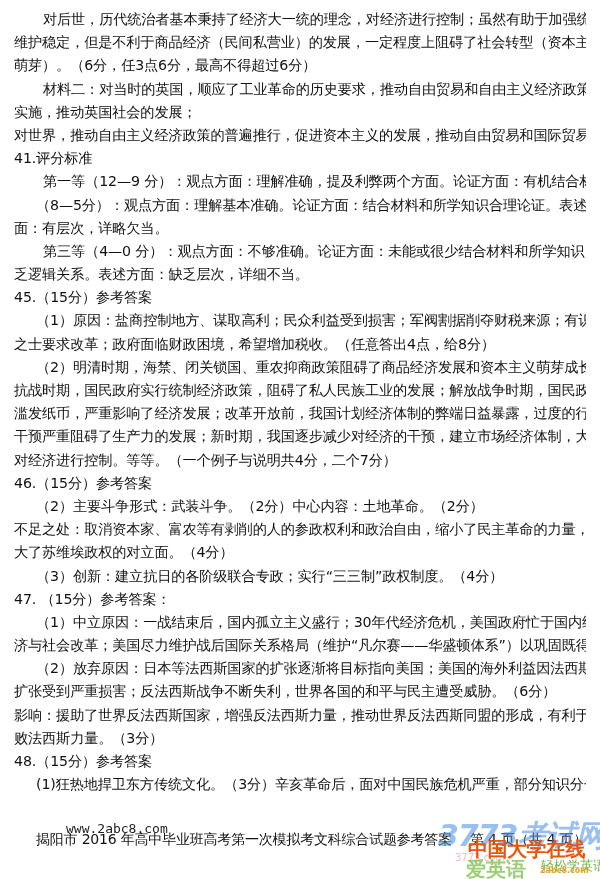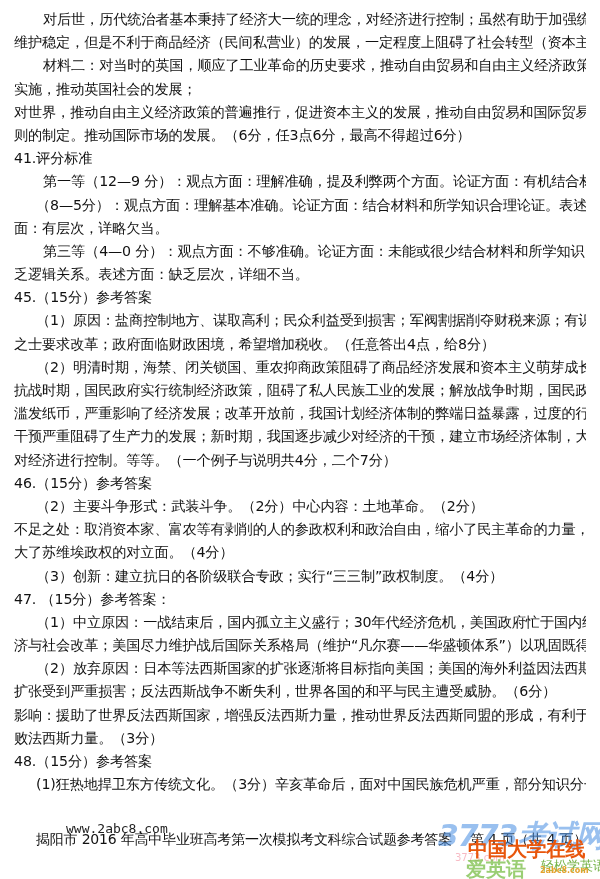--- a/index.html
+++ b/index.html
@@ -105,24 +105,24 @@
     color: rgba(240,120,140,0.5);
     white-space: nowrap;
   }
 </style>
 </head>
 <body>
 
 <div class="page" id="doc">
     <div class="line indent">对后世，历代统治者基本秉持了经济大一统的理念，对经济进行控制；虽然有助于加强统治</div>
     <div class="line">维护稳定，但是不利于商品经济（民间私营业）的发展，一定程度上阻碍了社会转型（资本主义</div>
+    <div class="line">萌芽）。（6分，任3点6分，最高不得超过6分）</div>
     <div class="line indent">材料二：对当时的英国，顺应了工业革命的历史要求，推动自由贸易和自由主义经济政策的</div>
     <div class="line">实施，推动英国社会的发展；</div>
     <div class="line">对世界，推动自由主义经济政策的普遍推行，促进资本主义的发展，推动自由贸易和国际贸易准</div>
-    <div class="line">则的制定。推动国际市场的发展。（6分，任3点6分，最高不得超过6分）</div>
     <div class="line">41.评分标准</div>
     <div class="line indent">第一等（12—9 分）：观点方面：理解准确，提及利弊两个方面。论证方面：有机结合材料</div>
     <div class="line indent-small">（8—5分）：观点方面：理解基本准确。论证方面：结合材料和所学知识合理论证。表述方</div>
     <div class="line">面：有层次，详略欠当。</div>
     <div class="line indent">第三等（4—0 分）：观点方面：不够准确。论证方面：未能或很少结合材料和所学知识，缺</div>
     <div class="line">乏逻辑关系。表述方面：缺乏层次，详细不当。</div>
     <div class="line">45.（15分）参考答案</div>
     <div class="line indent-small">（1）原因：盐商控制地方、谋取高利；民众利益受到损害；军阀割据削夺财税来源；有识</div>
     <div class="line">之士要求改革；政府面临财政困境，希望增加税收。（任意答出4点，给8分）</div>
     <div class="line indent-small">（2）明清时期，海禁、闭关锁国、重农抑商政策阻碍了商品经济发展和资本主义萌芽成长；</div>

